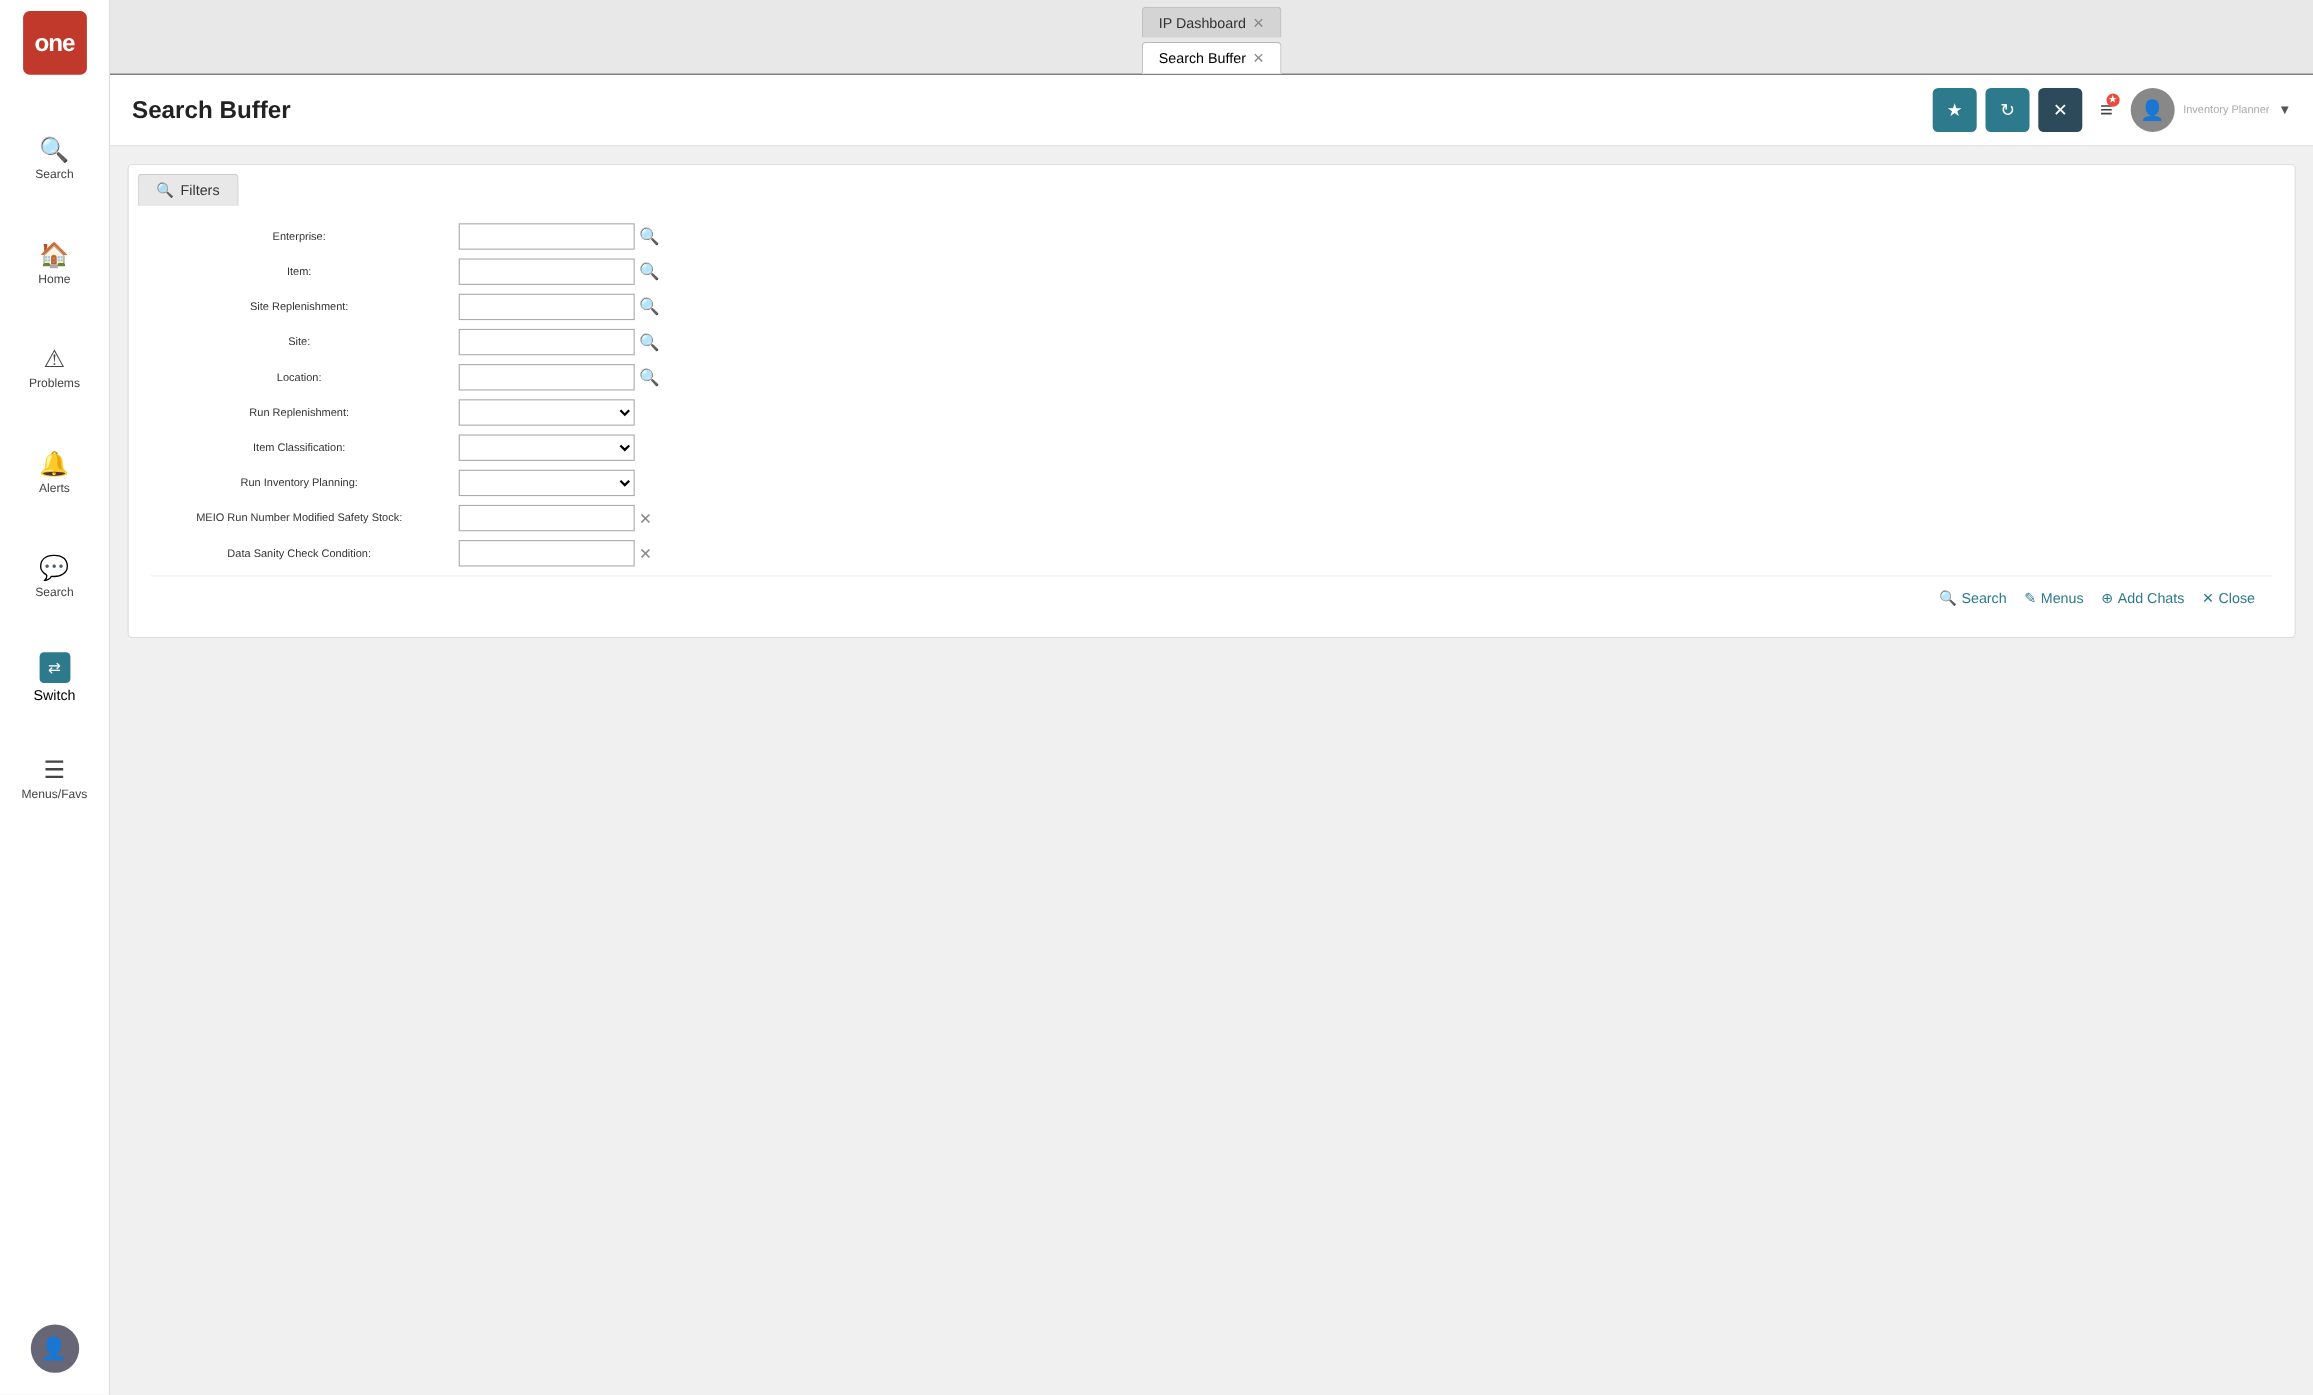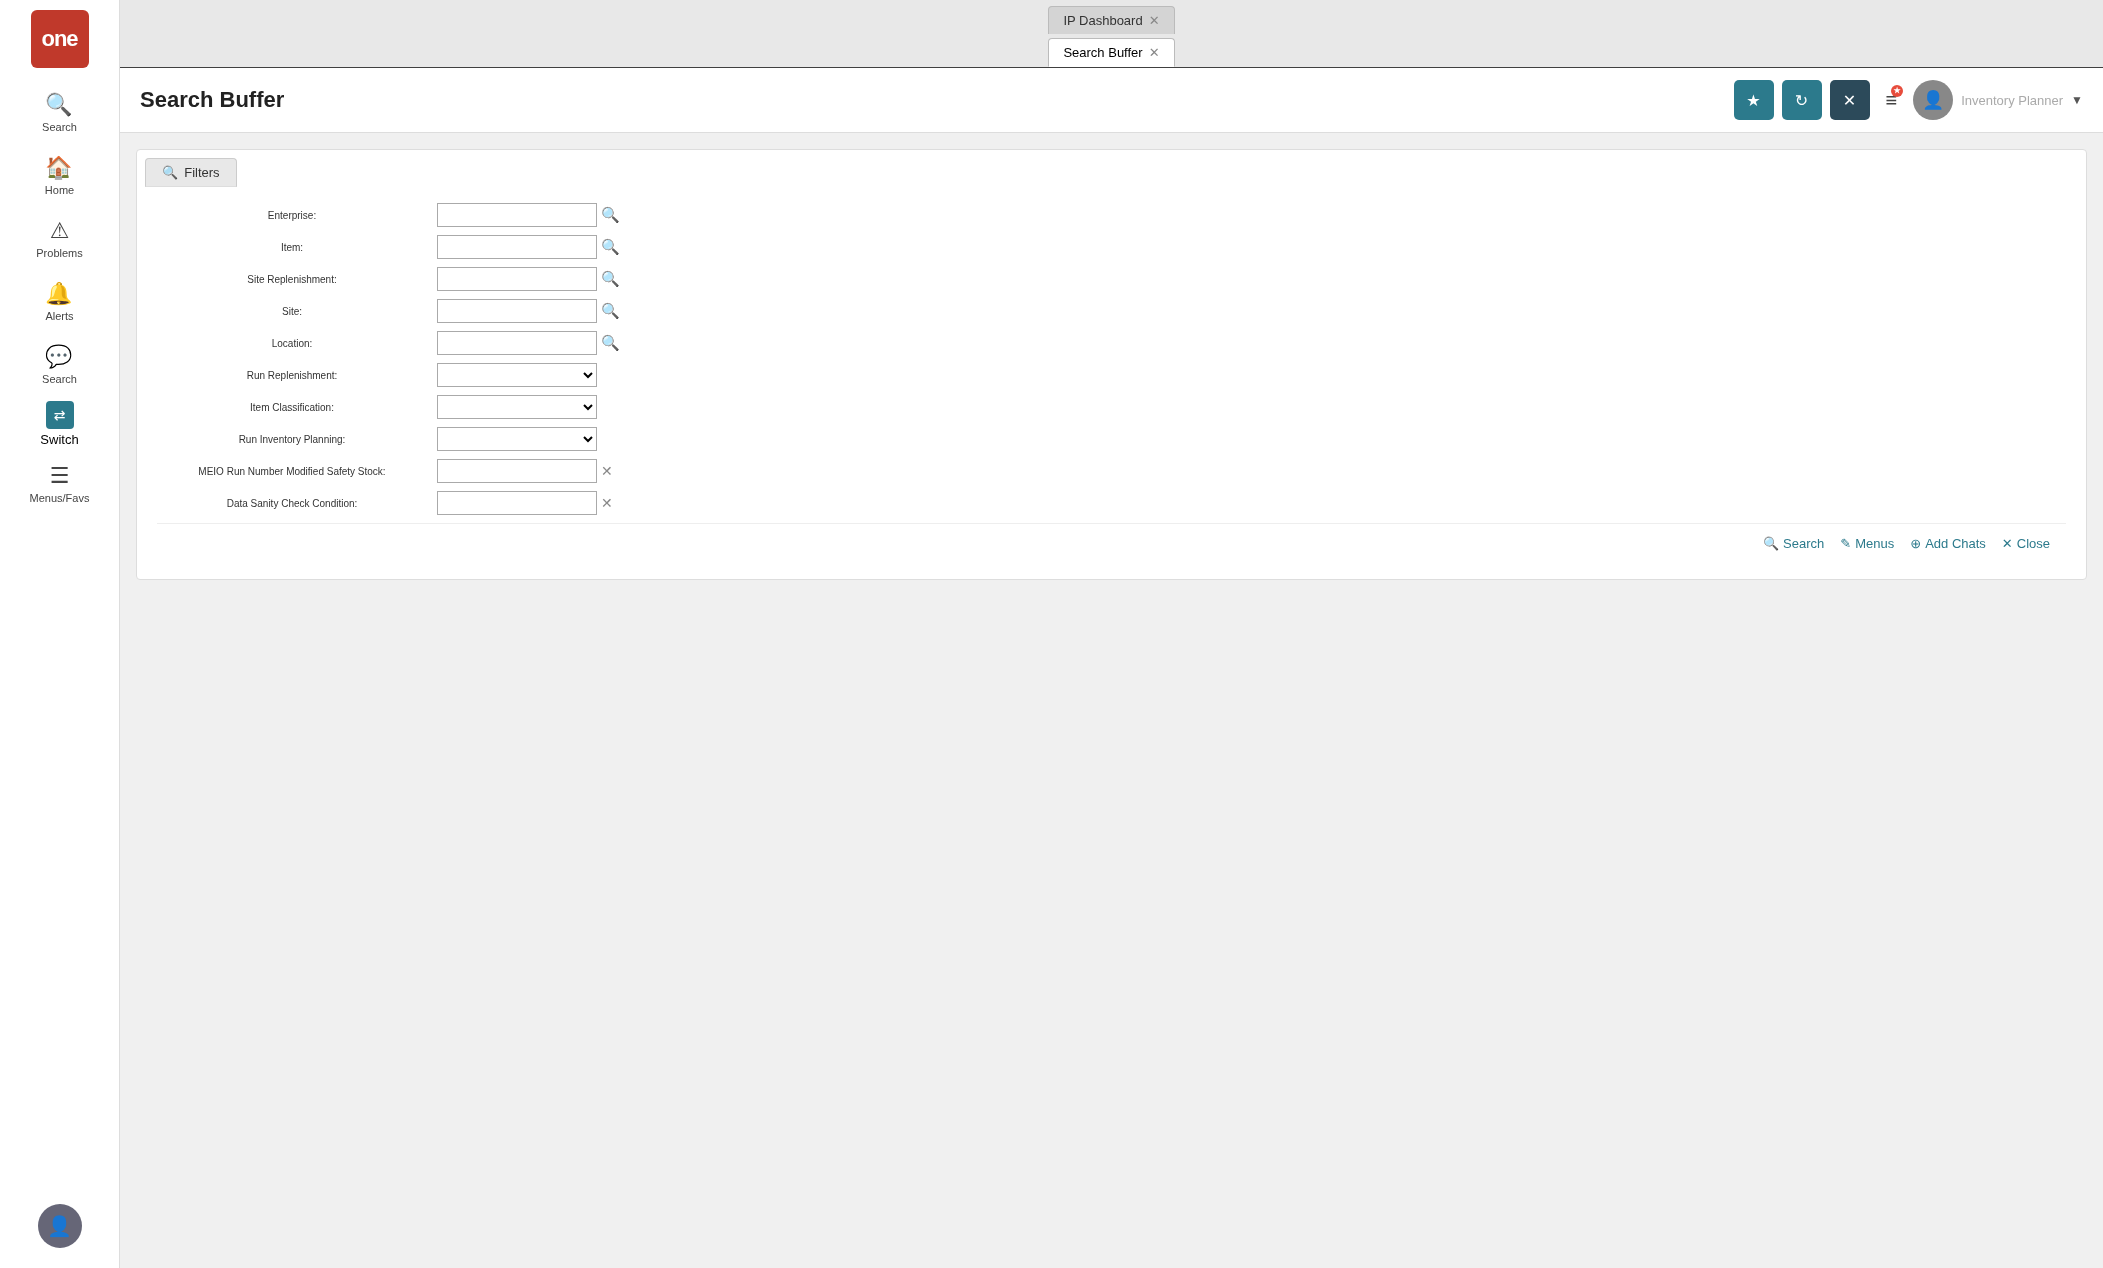--- a/index.html
+++ b/index.html
@@ -1,27 +1,28 @@
 <!DOCTYPE html>
 <html><head>
   <meta charset="utf-8">
   <style>
     * { box-sizing: border-box; margin: 0; padding: 0; }
     body { font-family: Arial, sans-serif; font-size: 13px; background: #f0f0f0; display: flex; height: 100vh; overflow: hidden; }
 
     
     .sidebar {
-      width: 120px;
+      width: 100px;
       background: #fff;
       display: flex;
       flex-direction: column;
       align-items: center;
       padding: 10px 0;
       border-right: 1px solid #ddd;
       flex-shrink: 0;
+      gap: 32px;
     }
     .sidebar-logo {
       width: 58px;
       height: 58px;
       background: #c0392b;
       border-radius: 6px;
       display: flex;
       align-items: center;
       justify-content: center;
       margin-bottom: 18px;
@@ -192,21 +193,21 @@
       background: #888;
       overflow: hidden;
       display: flex;
       align-items: center;
       justify-content: center;
       color: white;
       font-size: 18px;
     }
     .user-name {
       color: #aaa;
-      font-size: 13px;
+      font-size: 10px;
       max-width: 120px;
       white-space: nowrap;
       overflow: hidden;
       text-overflow: ellipsis;
     }
     .user-dropdown-icon {
       color: #555;
       font-size: 12px;
     }
 

